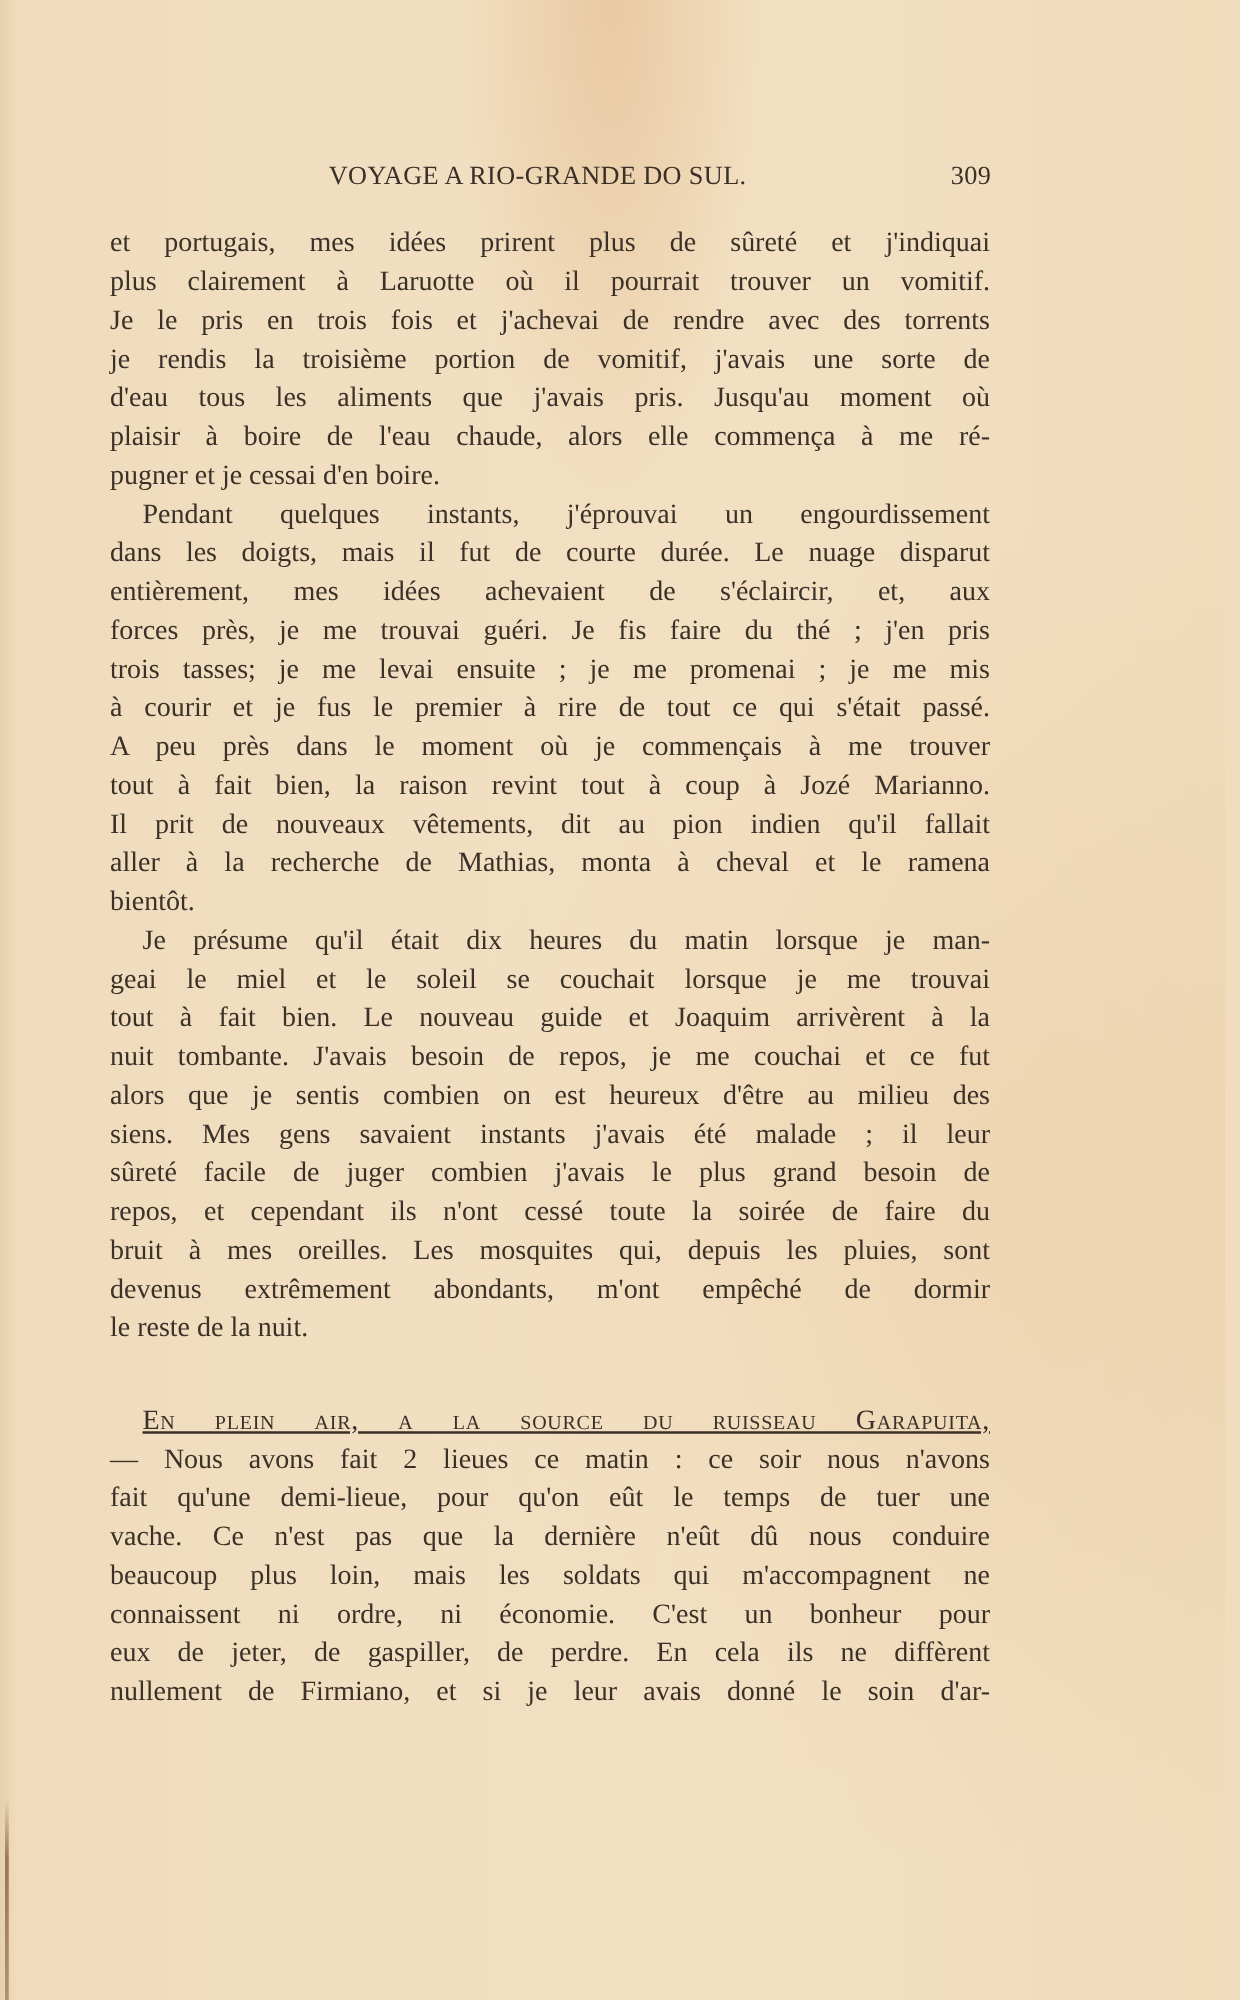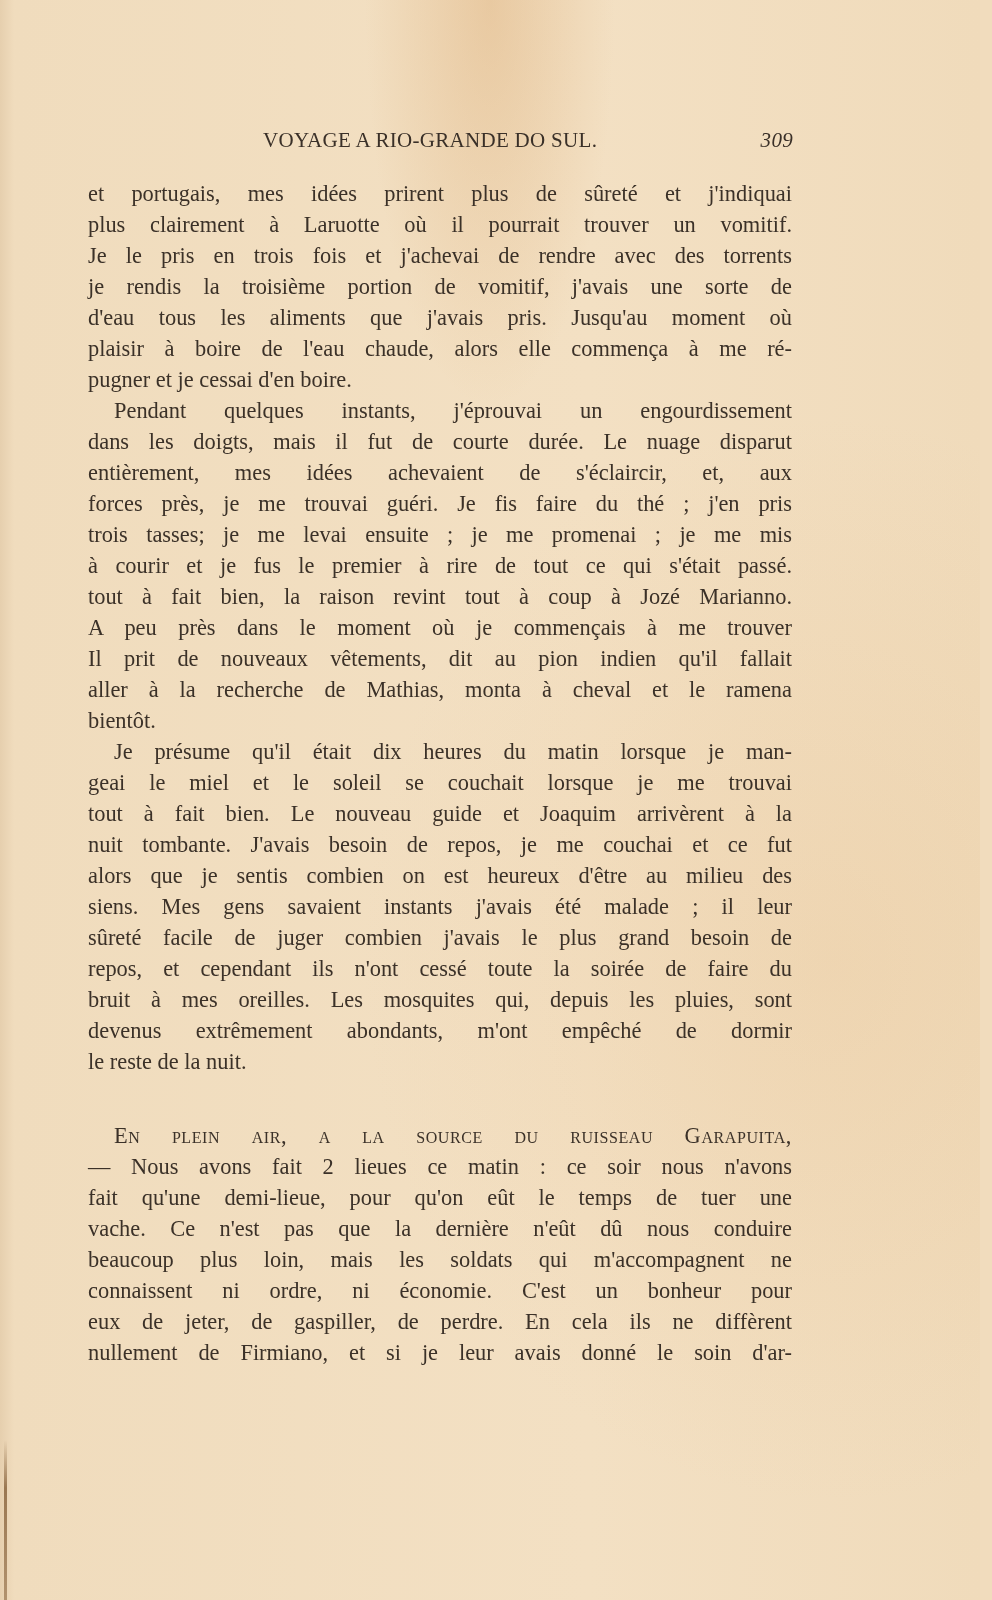--- a/index.html
+++ b/index.html
@@ -19,33 +19,33 @@
   }
   .spine {
     position: absolute; left: 4px; top: 1440px; width: 3px; height: 160px;
     background: linear-gradient(180deg, rgba(120,80,40,0) 0%, rgba(120,80,40,0.7) 30%, rgba(120,80,40,0.5) 100%);
   }
   .running-head {
     position: absolute; top: 128px; left: 263px; width: 530px; height: 28px;
     font-size: 21px; letter-spacing: 0.3px; color: #3a3028;
   }
   .running-head .title { position: absolute; left: 0; top: 0; }
-  .running-head .folio { position: absolute; right: 0; top: 0; font-style: italic; }
+  .running-head .folio { position: absolute; right: 0; top: 0; }
   .text {
     position: absolute; left: 88px; top: 178px; width: 704px;
     font-size: 22.4px; line-height: 31px;
   }
   .line {
     display: block; height: 31px; white-space: nowrap;
     text-align: justify; text-align-last: justify;
   }
   .line.last { text-align-last: left; }
   .line.indent { padding-left: 26px; }
   .gap { height: 43px; }
-  .sc { font-variant: small-caps; letter-spacing: 0.6px; }
+  .sc { font-variant: small-caps; letter-spacing: 0.6px; text-decoration: underline; }
   sup { font-size: 13px; vertical-align: 8px; line-height: 0; }
 </style>
 </head>
 <body>
 
 <div class="page">
   <div class="spine"></div>
 
   <div class="running-head">
     <span class="title">VOYAGE A RIO-GRANDE DO SUL.</span>
@@ -62,22 +62,22 @@
         <span class="line">plaisir à boire de l'eau chaude, alors elle commença à me ré-</span>
         <span class="line last">pugner et je cessai d'en boire.</span>
       </div>
       <div>
         <span class="line indent">Pendant quelques instants, j'éprouvai un engourdissement</span>
         <span class="line">dans les doigts, mais il fut de courte durée. Le nuage disparut</span>
         <span class="line">entièrement, mes idées achevaient de s'éclaircir, et, aux</span>
         <span class="line">forces près, je me trouvai guéri. Je fis faire du thé ; j'en pris</span>
         <span class="line">trois tasses; je me levai ensuite ; je me promenai ; je me mis</span>
         <span class="line">à courir et je fus le premier à rire de tout ce qui s'était passé.</span>
+        <span class="line">A peu près dans le moment où je commençais à me trouver</span>
         <span class="line">tout à fait bien, la raison revint tout à coup à Jozé Marianno.</span>
-        <span class="line">A peu près dans le moment où je commençais à me trouver</span>
         <span class="line">Il prit de nouveaux vêtements, dit au pion indien qu'il fallait</span>
         <span class="line">aller à la recherche de Mathias, monta à cheval et le ramena</span>
         <span class="line last">bientôt.</span>
       </div>
       <div>
         <span class="line indent">Je présume qu'il était dix heures du matin lorsque je man-</span>
         <span class="line">geai le miel et le soleil se couchait lorsque je me trouvai</span>
         <span class="line">tout à fait bien. Le nouveau guide et Joaquim arrivèrent à la</span>
         <span class="line">nuit tombante. J'avais besoin de repos, je me couchai et ce fut</span>
         <span class="line">alors que je sentis combien on est heureux d'être au milieu des</span>

